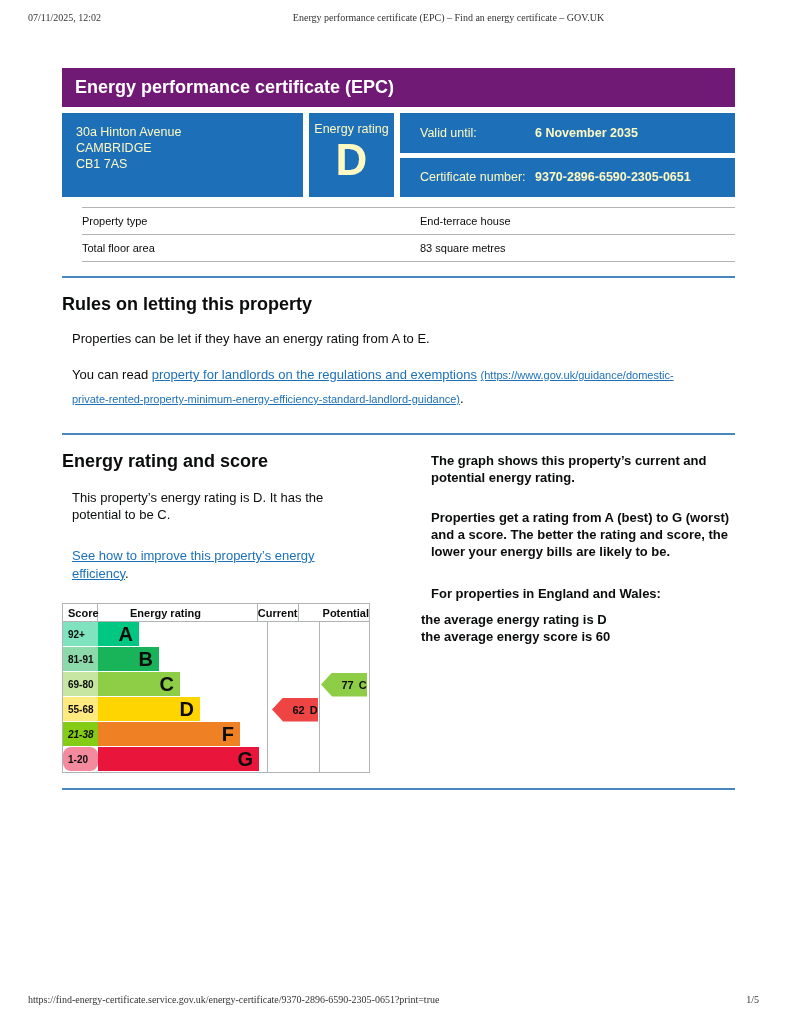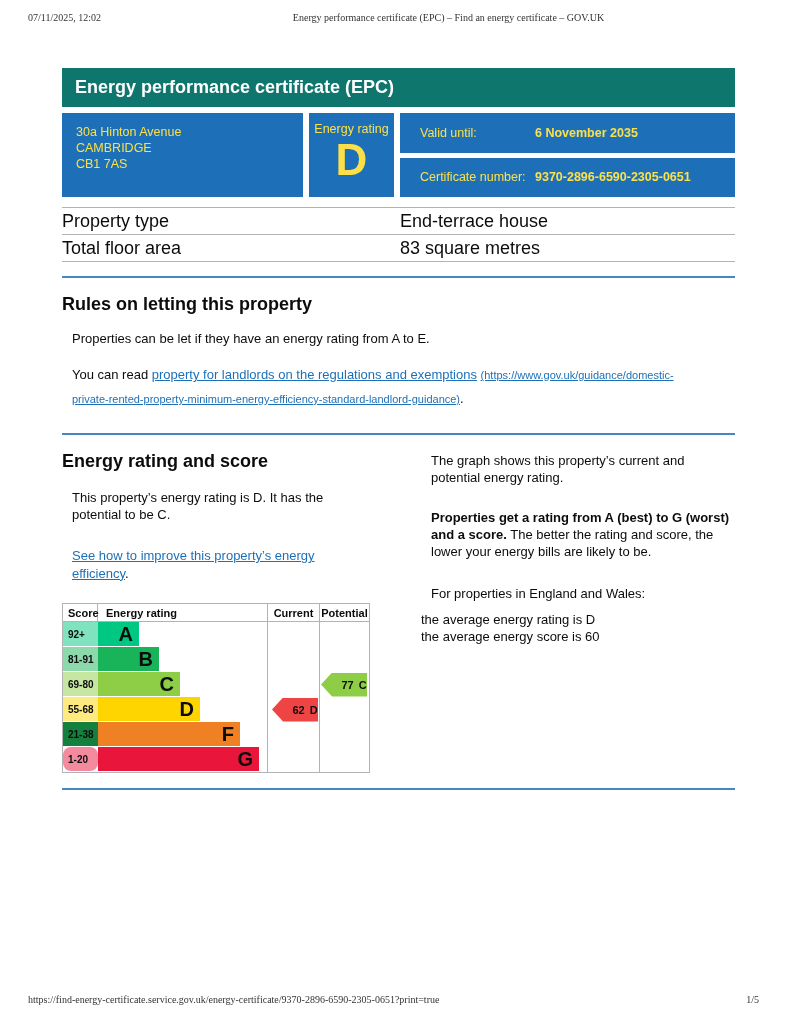--- a/index.html
+++ b/index.html
@@ -8,62 +8,62 @@
 
   
   .print-header { position: absolute; top: 12px; left: 0; width: 100%; font: 10px "Liberation Serif", serif; color: #333; }
   .ph-date { position: absolute; left: 28px; top: 0; white-space: nowrap; }
   .ph-title { position: absolute; left: 50%; transform: translateX(calc(-50% + 52px)); top: 0; white-space: nowrap; }
   .print-footer { position: absolute; top: 994px; left: 28px; right: 34px; font: 10px "Liberation Serif", serif; color: #333; display: flex; justify-content: space-between; }
 
   
   .content { position: absolute; left: 62px; top: 68px; width: 673px; }
 
-  .banner { height: 39px; background: #0f766e; color: #fff; font-size: 18px; font-weight: bold; line-height: 39px; padding-left: 13px; }
+  .banner { height: 39px; background: #701a75; color: #fff; font-size: 18px; font-weight: bold; line-height: 39px; padding-left: 13px; }
 
   .summary-row { display: flex; gap: 6px; margin-top: 6px; height: 84px; }
-  .box { background: #1d70b8; color: #fde047; }
+  .box { background: #1d70b8; color: #fef9c3; }
   .address-box { width: 241px; padding: 11px 0 0 14px; font-size: 12.5px; line-height: 16px; }
   .rating-box { width: 85px; text-align: center; padding-top: 9px; }
   .rating-label { font-size: 12.5px; }
   .rating-letter { font-size: 44px; font-weight: bold; line-height: 48px; }
   .kv-col { flex: 1; display: flex; flex-direction: column; gap: 5px; }
   .kv { flex: 1; display: flex; align-items: center; font-size: 12.5px; padding-left: 20px; }
   .kv-label { width: 115px; }
   .kv-value { font-weight: bold; }
 
-  .ptable { margin-top: 10px; font-size: 18px; }
+  .ptable { margin-top: 10px; font-size: 11px; margin-left: 20px; }
   .prow { display: flex; padding: 5px 0; border-top: 1px solid #b1b4b6; line-height: 16px; }
   .prow:last-child { border-bottom: 1px solid #b1b4b6; }
   .pkey { width: 338px; }
 
   .rule { border: 0; border-top: 2px solid #4787c0; margin-top: 14px; }
   .rule2 { margin-top: 22px; }
   .rule3 { margin-top: 15px; }
 
   h2 { font-size: 18px; font-weight: bold; margin-top: 16px; line-height: 21px; }
   .para { font-size: 13px; line-height: 17px; margin-top: 15px; margin-left: 10px; }
   .pre { white-space: pre; }
   .link { color: #1d70b8; text-decoration: underline; }
   .link-para { margin-top: 16px; line-height: 23px; }
   .url-small { font-size: 11px; white-space: pre; }
 
   .cols { display: flex; align-items: flex-start; }
   .col-left { width: 310px; }
   .col-left .para1 { margin-top: 17px; }
   .link-para2 { margin-top: 24px; line-height: 17.5px; }
-  .col-right { width: 330px; margin-left: 51px; padding-top: 17px; }
+  .col-right { width: 330px; margin-left: 51px; padding-top: 17px; font-weight: bold; }
   .col-right .rp1 { margin-top: 0; }
   .col-right .rp2 { margin-top: 23px; }
   .col-right .rp3 { margin-top: 25px; }
   .avg { margin-top: 9px; font-size: 13px; line-height: 17px; }
 
   
   .chart { margin-top: 21px; width: 308px; border: 1px solid #b1b4b6; }
-  .chead { display: flex; height: 18px; border-bottom: 1px solid #b1b4b6; font-size: 11px; font-weight: bold; align-items: center; }
+  .chead { display: flex; height: 18px; border-bottom: 1px solid #b1b4b6; font-size: 11px; font-weight: bold; align-items: center; gap: 24px; }
   .chead .hc { height: 100%; display: flex; align-items: center; }
   .h-score { width: 35px; padding-left: 5px; border-right: 1px solid #b1b4b6; }
   .h-rating { width: 169px; padding-left: 8px; }
   .h-cur { width: 53px; border-left: 1px solid #b1b4b6; border-right: 1px solid #b1b4b6; justify-content: center; }
   .h-pot { width: 49px; justify-content: center; }
   .crow { display: flex; height: 25px; }
   .score-cell { width: 35px; height: 24px; font-size: 10px; font-weight: bold; padding-left: 5px; display: flex; align-items: center; }
   .rating-cell { width: 169px; height: 25px; }
   .band { height: 24px; display: flex; align-items: center; justify-content: flex-end; padding-right: 6px; }
   .band-letter { font-size: 20px; font-weight: bold; line-height: 20px; }
@@ -193,21 +193,21 @@
               <div class="arrow" style="background: #ef4444;">
                 <span>62</span>
                 <span>D</span>
               </div>
             </div>
           <div class="pot-cell"></div>
         </div>
 
 
         <div class="crow">
-          <div class="score-cell" style="background: #15803d;">21-38</div>
+          <div class="score-cell" style="background: #84cc16; font-style: italic;">21-38</div>
           <div class="rating-cell">
               <div class="band" style="background: rgb(239, 128, 35); width: 142px;">
                 <span class="band-letter">F</span>
               </div>
             </div>
           <div class="cur-cell"></div>
             <div class="pot-cell"></div>
         </div>
 
         <div class="crow">

